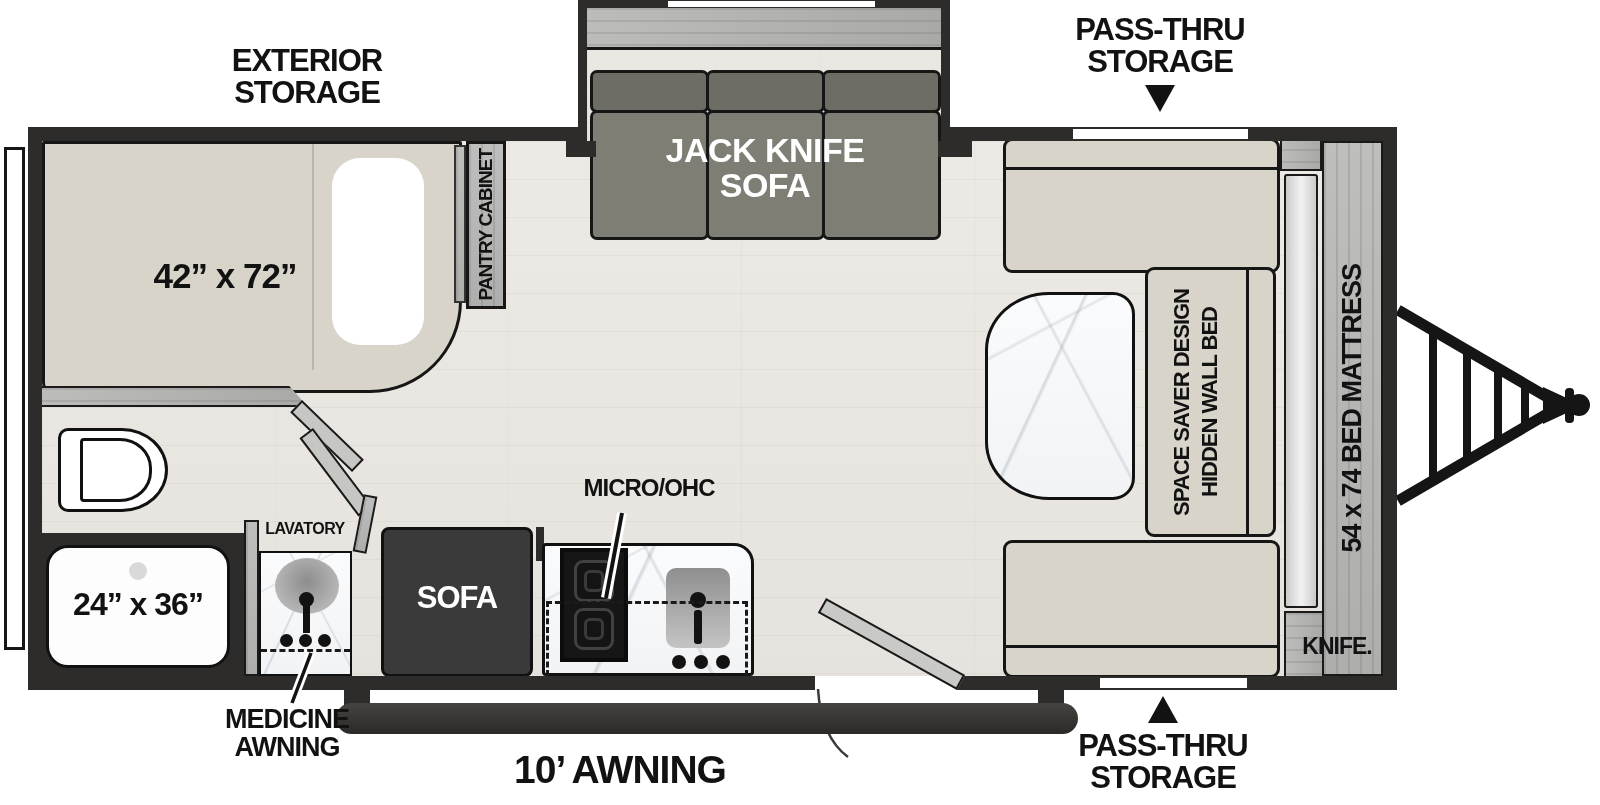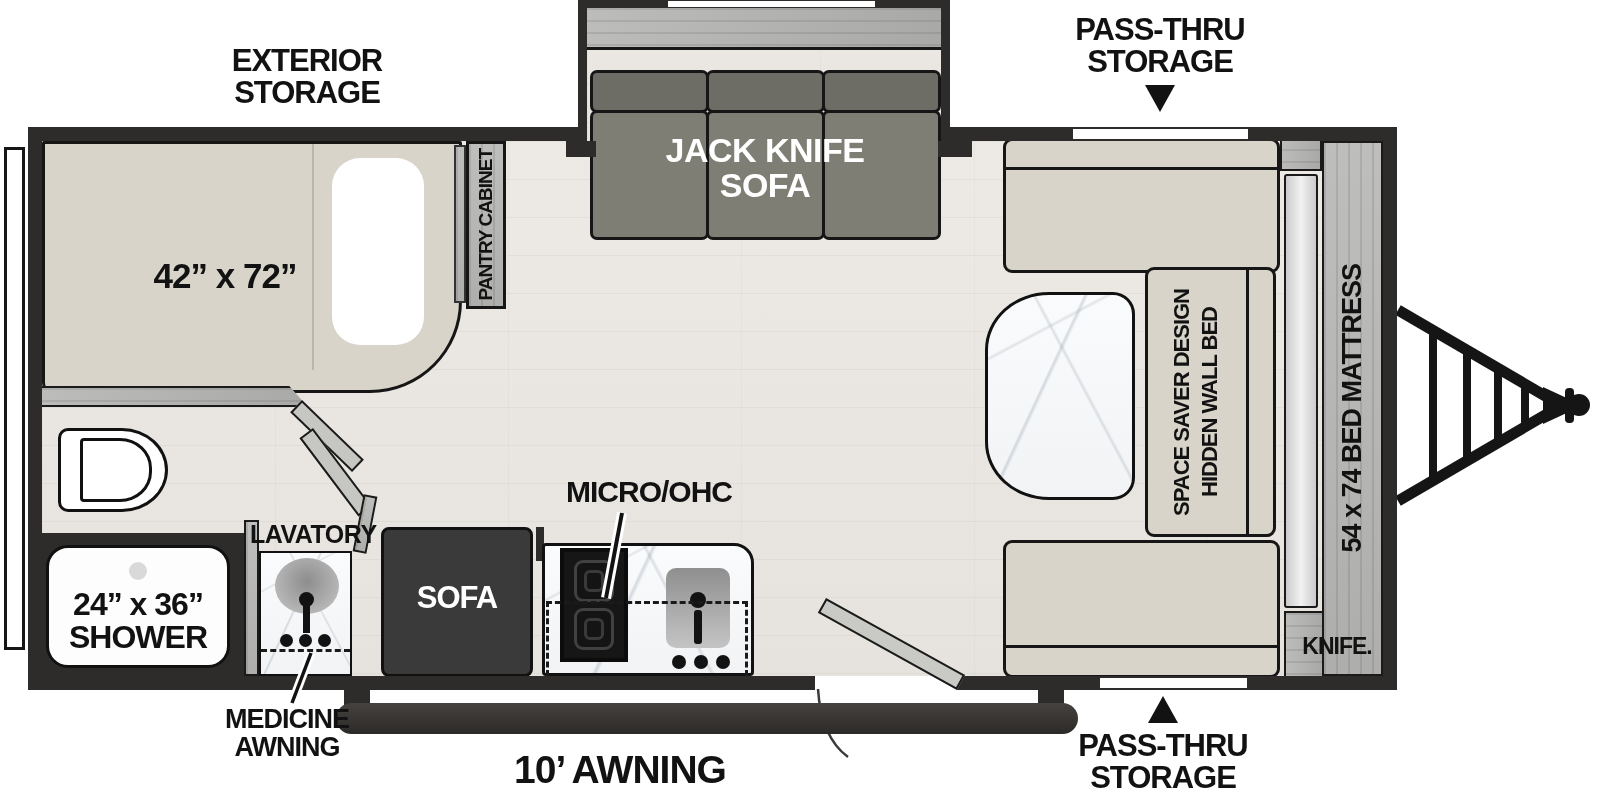--- a/index.html
+++ b/index.html
@@ -108,26 +108,25 @@
               box-sizing:border-box;border-radius:10px 46px 46px 10px / 10px 42px 42px 10px;z-index:6;"></div>
   <div class="abs" style="left:80px;top:438px;width:72px;height:64px;background:#fff;border:3px solid #111;
               box-sizing:border-box;border-radius:4px 32px 32px 4px / 4px 30px 30px 4px;z-index:7;"></div>
 
   <div class="abs wall" style="left:28px;top:533px;width:216px;height:143px;z-index:6;"></div>
   <div class="abs" style="left:46px;top:545px;width:184px;height:123px;background:#fdfdfd;border:3px solid #111;
               box-sizing:border-box;border-radius:22px;z-index:7;"></div>
   <div class="abs" style="left:129px;top:562px;width:18px;height:18px;background:#d9d9d9;border-radius:50%;z-index:8;"></div>
   <div class="abs lbl" style="left:58px;top:588px;width:160px;font-size:32px;z-index:9;">
     <div>24” x 36”</div>
-    <div>SHOWER</div>
   </div>
 
   <div class="abs woodv" style="left:244px;top:520px;width:15px;height:156px;border:2px solid #1a1a1a;box-sizing:border-box;z-index:7;"></div>
 
-  <div class="abs lbl" style="left:250px;top:521px;width:110px;font-size:25px;letter-spacing:-0.5px;">LAVATORY</div>
+  <div class="abs lbl" style="left:250px;top:521px;width:110px;font-size:16px;letter-spacing:-0.5px;">LAVATORY</div>
   <div class="abs marble" style="left:259px;top:551px;width:93px;height:125px;border:2px solid #111;box-sizing:border-box;z-index:6;"></div>
   <div class="abs" style="left:275px;top:558px;width:64px;height:56px;border-radius:50%;
               background:radial-gradient(circle at 50% 42%,#8d8d8d,#c7c7c7);z-index:7;"></div>
   <div class="abs dot" style="left:299px;top:592px;width:15px;height:15px;z-index:8;"></div>
   <div class="abs" style="left:303px;top:605px;width:7px;height:28px;background:#121212;z-index:8;"></div>
   <div class="abs dot" style="left:280px;top:634px;width:13px;height:13px;z-index:8;"></div>
   <div class="abs dot" style="left:299px;top:634px;width:13px;height:13px;z-index:8;"></div>
   <div class="abs dot" style="left:318px;top:634px;width:13px;height:13px;z-index:8;"></div>
   <div class="abs" style="left:261px;top:649px;width:89px;border-top:3px dashed #1a1a1a;z-index:8;"></div>
   <div class="abs lbl" style="left:197px;top:705px;width:180px;font-size:27px;z-index:40;">
@@ -159,21 +158,21 @@
   <div class="abs" style="left:666px;top:568px;width:64px;height:80px;border-radius:10px;
               background:linear-gradient(180deg,#8f8f8f,#c4c4c4);z-index:7;"></div>
   <div class="abs dot" style="left:690px;top:592px;width:16px;height:16px;z-index:8;"></div>
   <div class="abs" style="left:694px;top:610px;width:8px;height:34px;background:#121212;border-radius:3px;z-index:8;"></div>
   <div class="abs dot" style="left:672px;top:655px;width:14px;height:14px;z-index:8;"></div>
   <div class="abs dot" style="left:694px;top:655px;width:14px;height:14px;z-index:8;"></div>
   <div class="abs dot" style="left:716px;top:655px;width:14px;height:14px;z-index:8;"></div>
 
   <div class="abs" style="left:546px;top:601px;width:202px;height:75px;border-left:3px dashed #1a1a1a;
               border-top:3px dashed #1a1a1a;border-right:3px dashed #1a1a1a;box-sizing:border-box;z-index:8;"></div>
-  <div class="abs lbl" style="left:549px;top:476px;width:200px;font-size:30px;">MICRO/OHC</div>
+  <div class="abs lbl" style="left:549px;top:476px;width:200px;font-size:24px;">MICRO/OHC</div>
 
   <div class="abs beige" style="left:1003px;top:138px;width:277px;height:135px;border-radius:9px;z-index:5;"></div>
   <div class="abs" style="left:1005px;top:167px;width:273px;height:3px;background:#161616;z-index:6;"></div>
 
   <div class="abs beige" style="left:1003px;top:540px;width:277px;height:138px;border-radius:9px;z-index:5;"></div>
   <div class="abs" style="left:1005px;top:645px;width:273px;height:3px;background:#161616;z-index:6;"></div>
 
   <div class="abs marble" style="left:985px;top:292px;width:150px;height:208px;border:3px solid #111;box-sizing:border-box;
               border-radius:64px 22px 22px 64px / 58px 22px 22px 58px;z-index:6;"></div>
 

